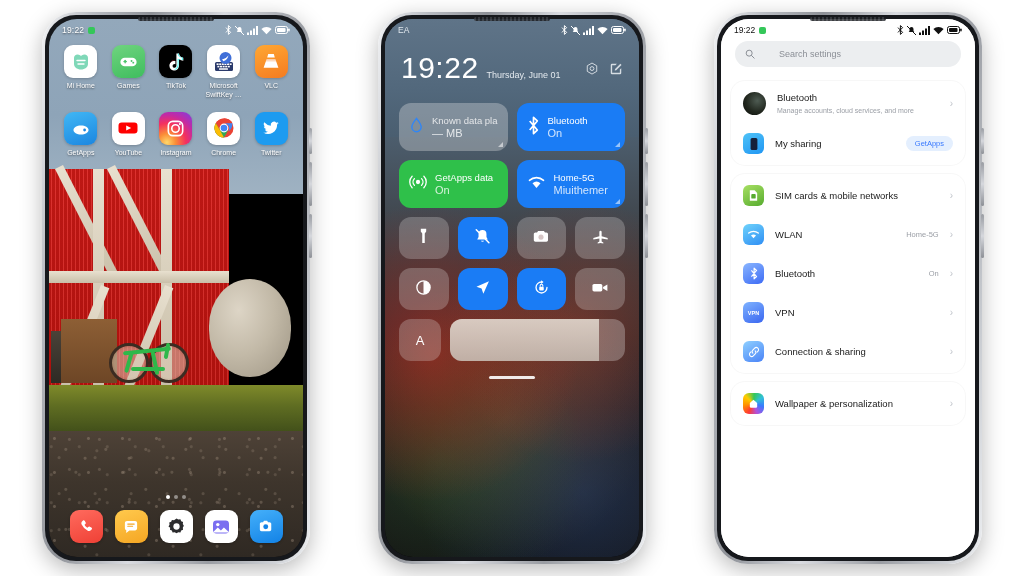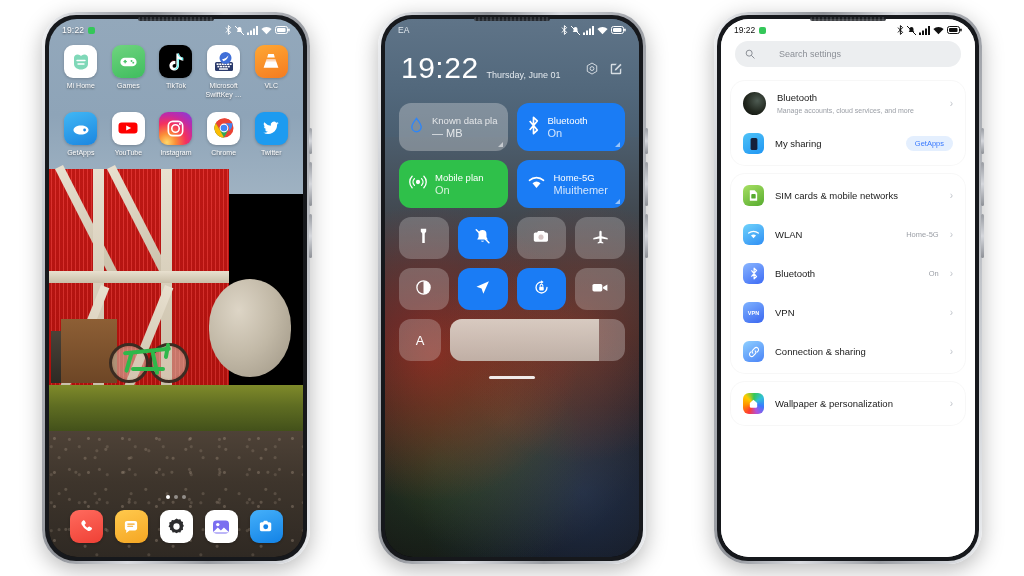--- a/index.html
+++ b/index.html
@@ -529,21 +529,21 @@
       <div class="bigrow">
         <div class="bigtile bt-green">
           <span>
             <svg width="18" height="16" viewBox="0 0 20 18">
                 <circle cx="10" cy="9" r="2.4" fill="#fff"></circle>
                 <path d="M6 5.2a5.4 5.4 0 0 0 0 7.6M14 5.2a5.4 5.4 0 0 1 0 7.6" fill="none" stroke="#fff" stroke-width="1.5" stroke-linecap="round"></path>
                 <path d="M3.4 2.6a9 9 0 0 0 0 12.8M16.6 2.6a9 9 0 0 1 0 12.8" fill="none" stroke="#fff" stroke-width="1.5" stroke-linecap="round"></path>
               </svg>
           </span>
           <div class="bt-txt">
-            <span class="bt-title">Mobile plan</span>
+            <span class="bt-title">GetApps data</span>
             <span class="bt-sub">On</span>
           </div>
         </div>
         <div class="bigtile bt-blue">
           <span>
             <svg width="19" height="15" viewBox="0 0 20 15">
                 <path d="M10 13.2L5.8 8.4a6.4 6.4 0 0 1 8.4 0z" fill="#fff"></path>
                 <path d="M2.6 5.2a11 11 0 0 1 14.8 0" fill="none" stroke="#fff" stroke-width="1.7" stroke-linecap="round"></path>
               </svg>
           </span>

